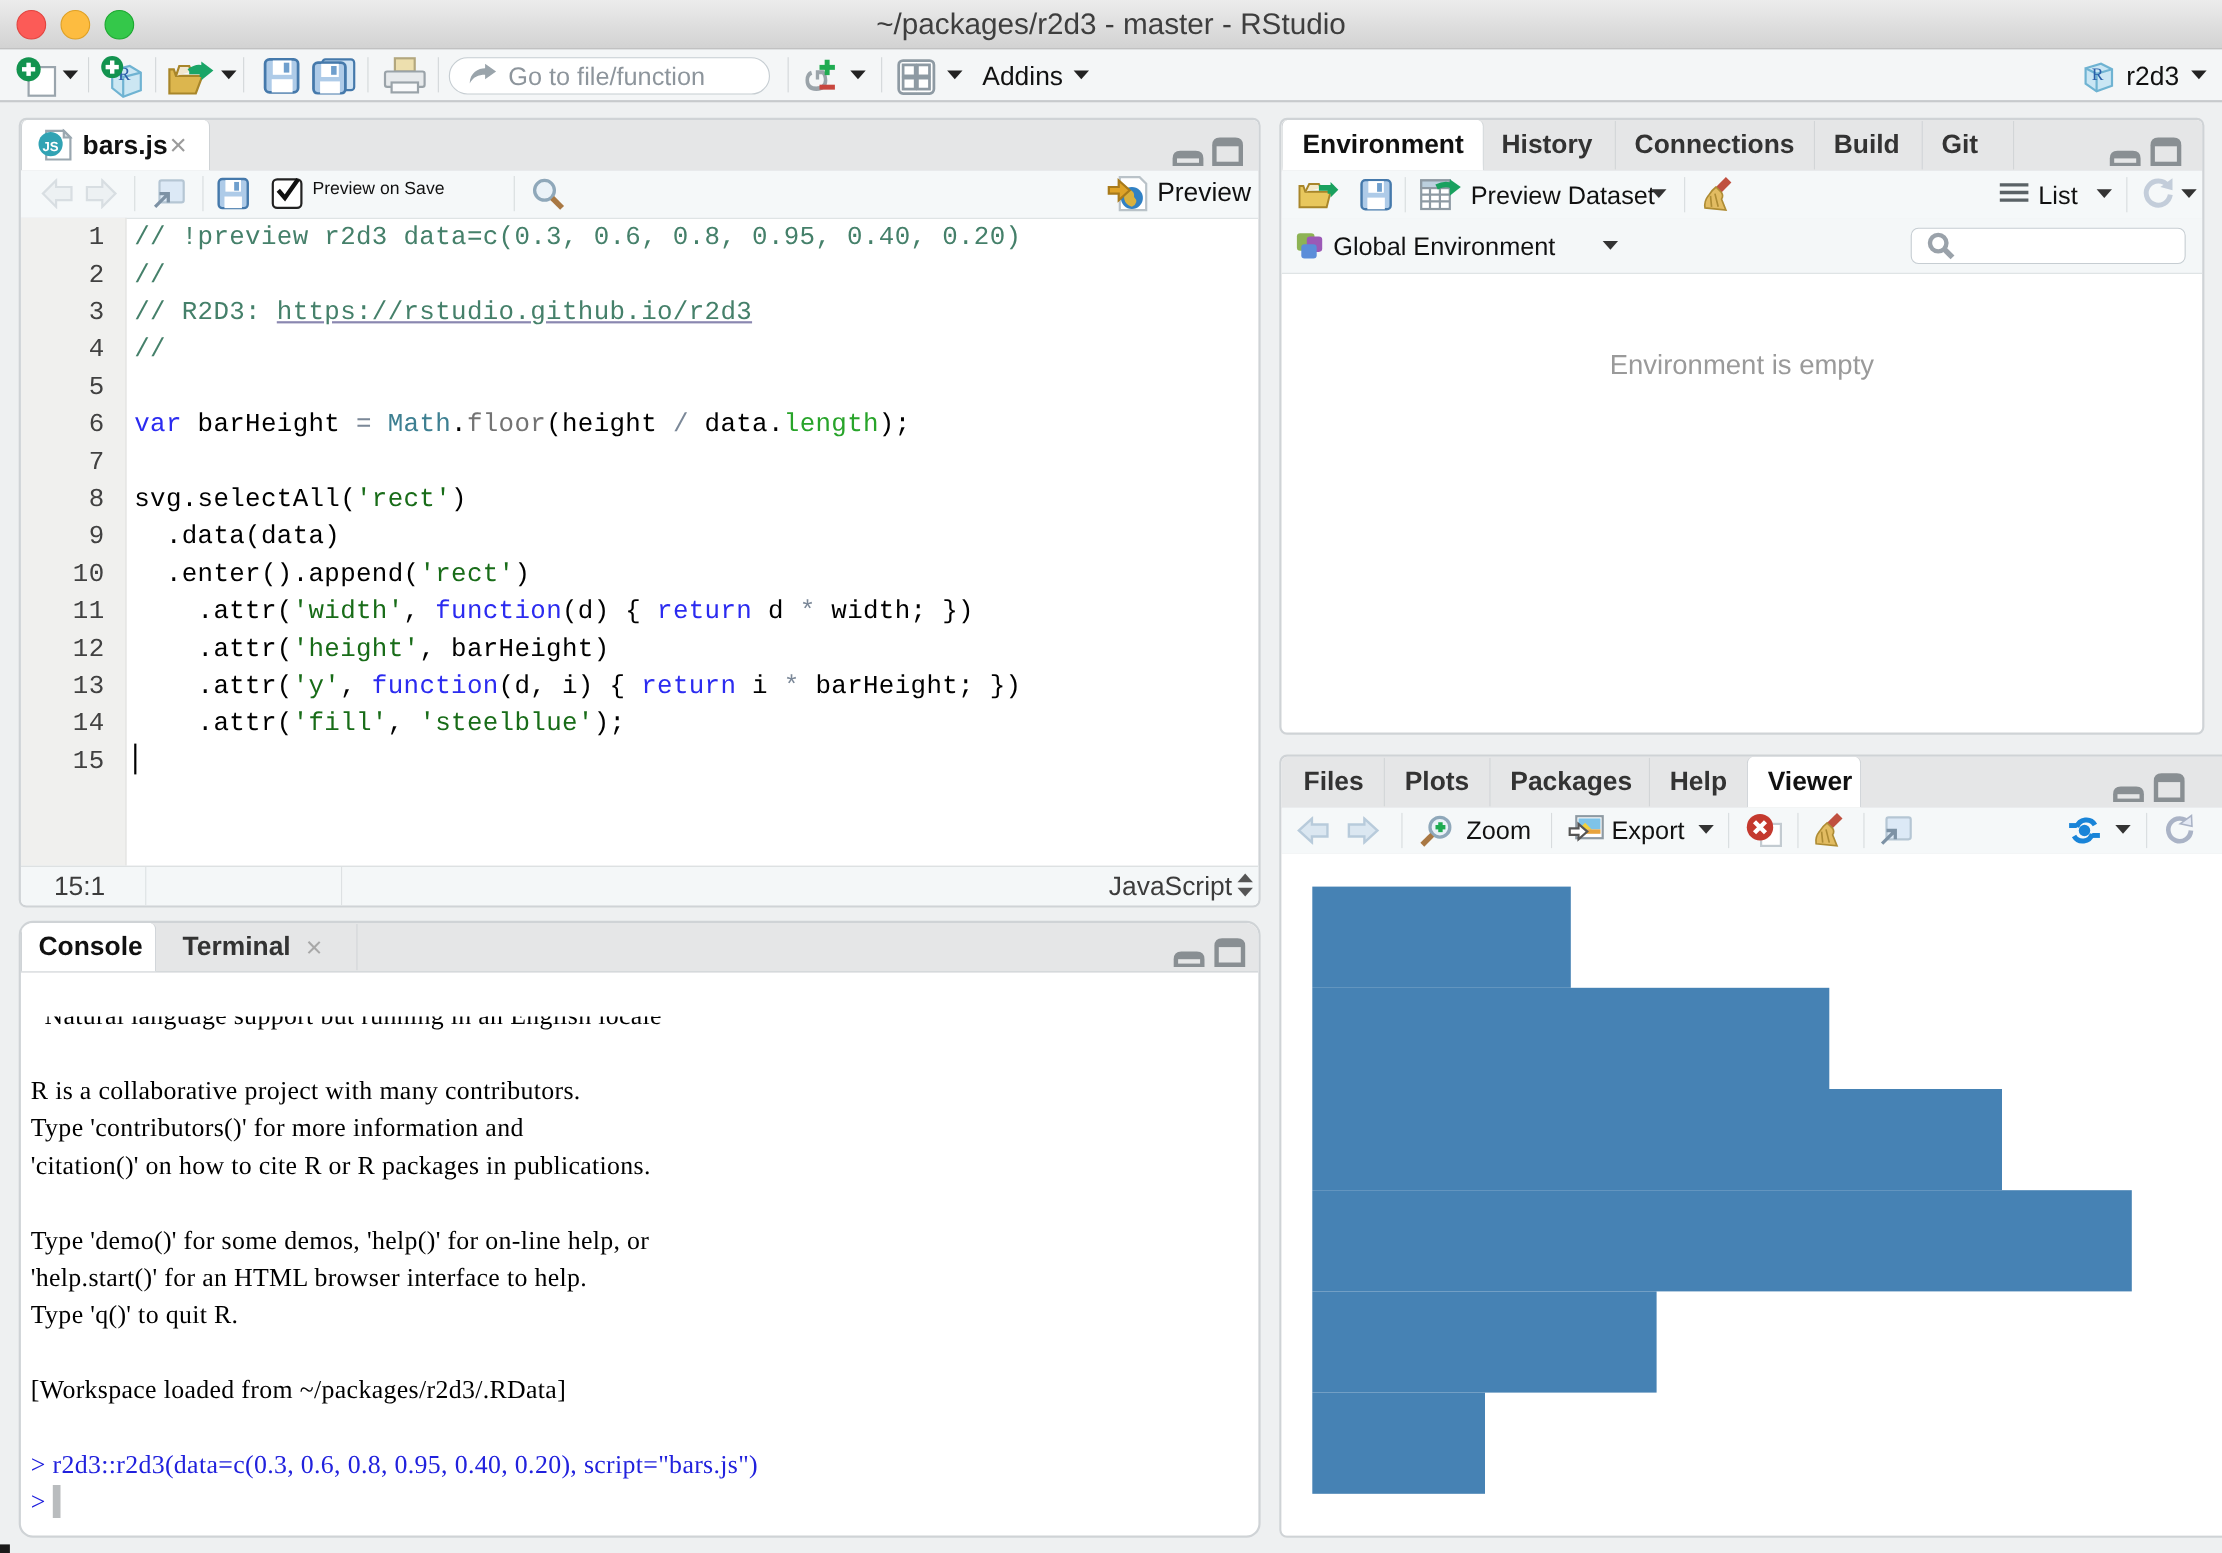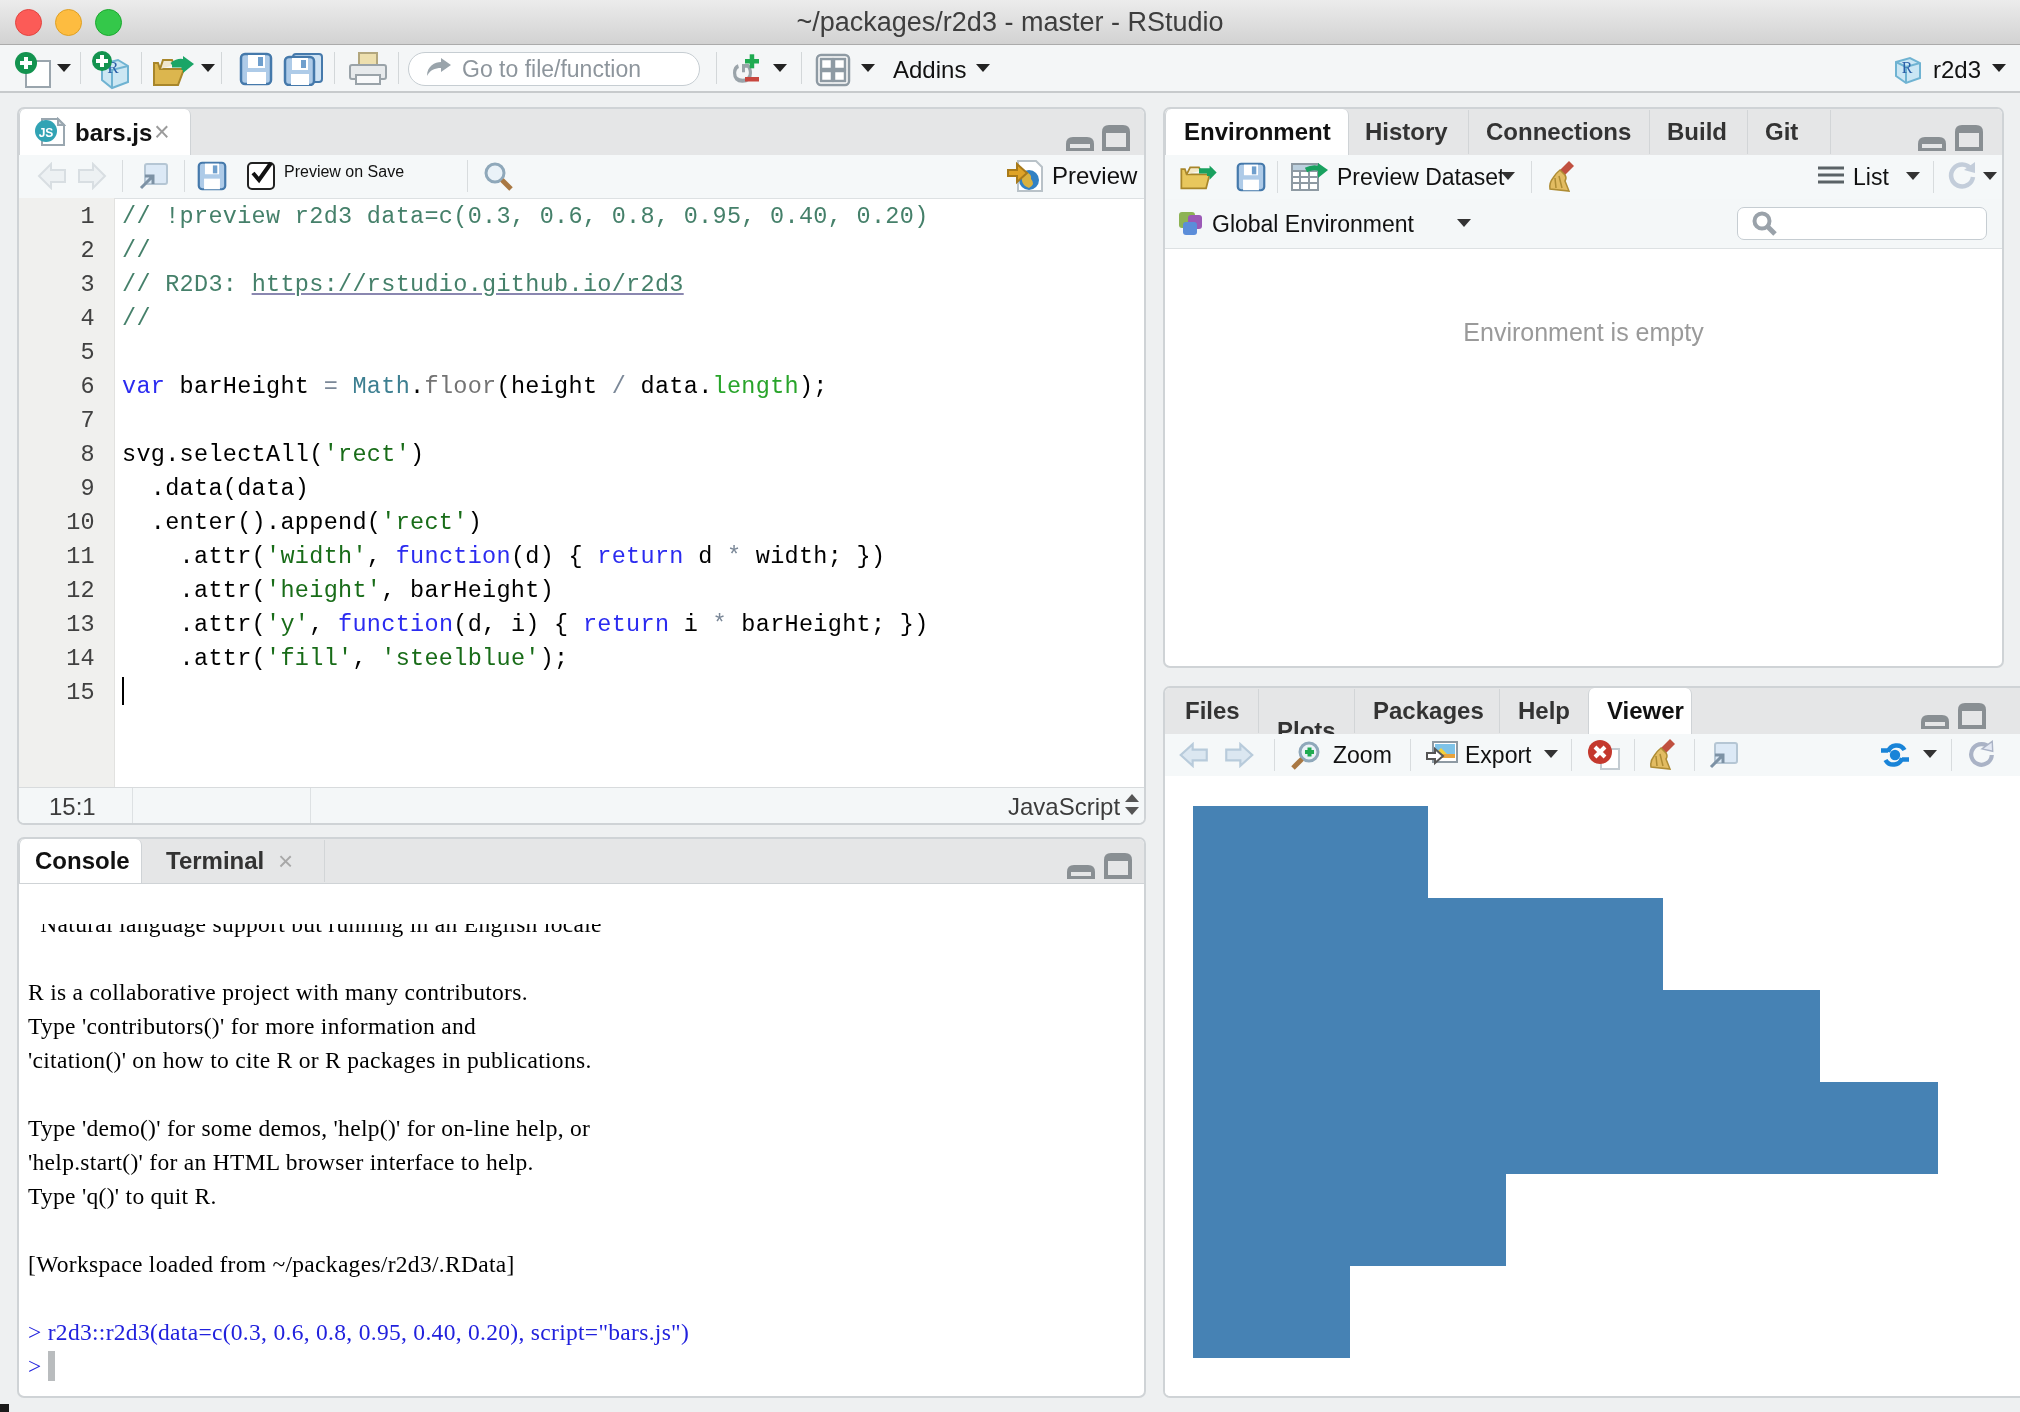--- a/index.html
+++ b/index.html
@@ -225,21 +225,21 @@
 
   <div class="abs" style="left:0;top:678px;width:100%;height:36px;background:#f4f7f8;border-top:1px solid #d8dbdd;">
     <div class="abs" style="left:30px;top:5px;font-size:24px;color:#3c3c3c;">15:1</div>
     <div class="abs" style="left:113px;top:0;width:1px;height:36px;background:#dde1e3;"></div>
     <div class="abs" style="left:291px;top:0;width:1px;height:36px;background:#dde1e3;"></div>
     <div class="abs" style="left:989px;top:5px;font-size:24px;color:#3c3c3c;">JavaScript</div>
     <div class="abs" style="left:1106px;top:6px;width:0;height:0;border-left:7px solid transparent;border-right:7px solid transparent;border-bottom:8px solid #555;"></div>
     <div class="abs" style="left:1106px;top:19px;width:0;height:0;border-left:7px solid transparent;border-right:7px solid transparent;border-top:8px solid #555;"></div>
   </div>
 </div>
-<div class="abs pane" style="left:17px;top:837px;width:1129px;height:561px;">
+<div class="abs pane" style="left:17px;top:837px;width:1129px;height:561px;border-radius:13px;">
   <div class="abs tabbar" style="height:44px;"></div>
   <div class="abs tab" style="left:0;width:121px;height:44px;">
     <div class="abs tablabel" style="left:15px;top:8px;">Console</div>
   </div>
   <div class="abs itablabel" style="left:147px;top:8px;">Terminal</div>
   <div class="abs" style="left:259px;top:7px;font-size:26px;color:#a8a8a8;">×</div>
   <div class="tabsep" style="left:305px;height:42px;"></div>
   <svg class="abs" style="left:1047px;top:25px" width="30" height="16" viewBox="0 0 30 16">
     <path d="M1 8 Q1 1 8 1 L22 1 Q29 1 29 8 L29 15 L1 15 Z" fill="#898f93"></path>
     <rect x="5" y="8" width="20" height="4" fill="#e5e6e7"></rect>
@@ -343,21 +343,21 @@
         <path d="M15.5 15.5 L23 23" stroke="#9aa2aa" stroke-width="5"></path>
       </svg>
     </div>
   </div>
   <div class="abs" style="left:0;top:209px;width:100%;text-align:center;font-size:25px;color:#9a9a9a;">Environment is empty</div>
 </div>
 <div class="abs pane" style="left:1163px;top:686px;width:956px;height:712px;">
   <div class="abs tabbar"></div>
   <div class="abs itablabel" style="left:20px;top:9px;">Files</div>
   <div class="tabsep" style="left:93px;"></div>
-  <div class="abs itablabel" style="left:112px;top:9px;margin-top:20px;">Plots</div>
+  <div class="abs itablabel" style="left:112px;top:9px;">Plots</div>
   <div class="tabsep" style="left:189px;"></div>
   <div class="abs itablabel" style="left:208px;top:9px;">Packages</div>
   <div class="tabsep" style="left:334px;"></div>
   <div class="abs itablabel" style="left:353px;top:9px;">Help</div>
   <div class="abs tab" style="left:423px;width:102px;">
     <div class="abs tablabel" style="left:18px;top:9px;">Viewer</div>
   </div>
   <svg class="abs" style="left:755px;top:26px" width="30" height="16" viewBox="0 0 30 16">
     <path d="M1 8 Q1 1 8 1 L22 1 Q29 1 29 8 L29 15 L1 15 Z" fill="#898f93"></path>
     <rect x="5" y="8" width="20" height="4" fill="#e5e6e7"></rect>

